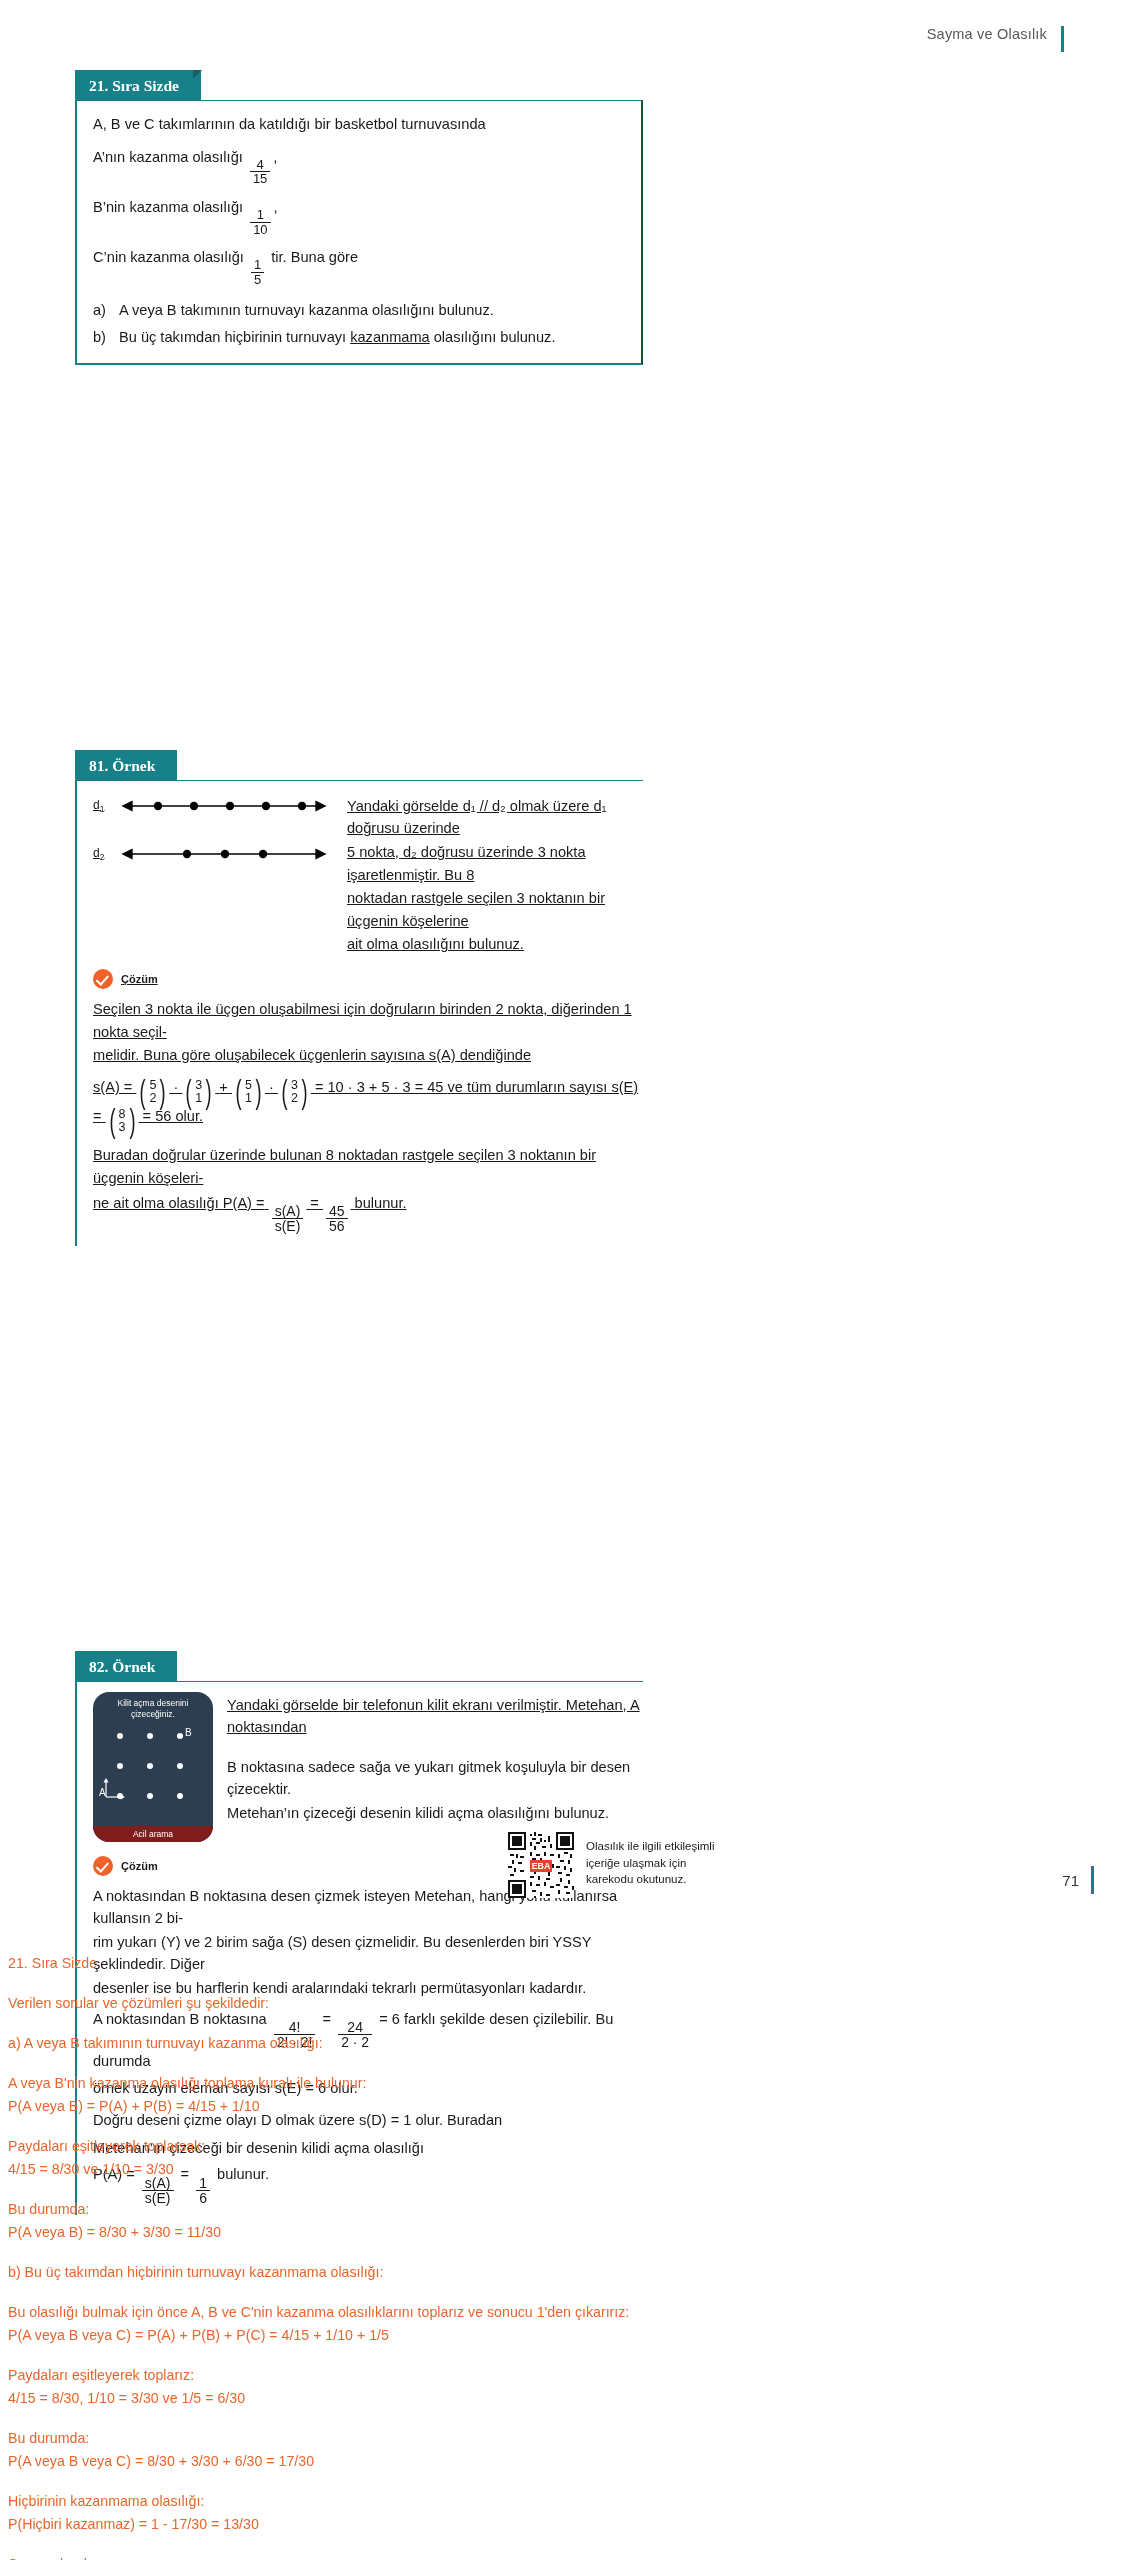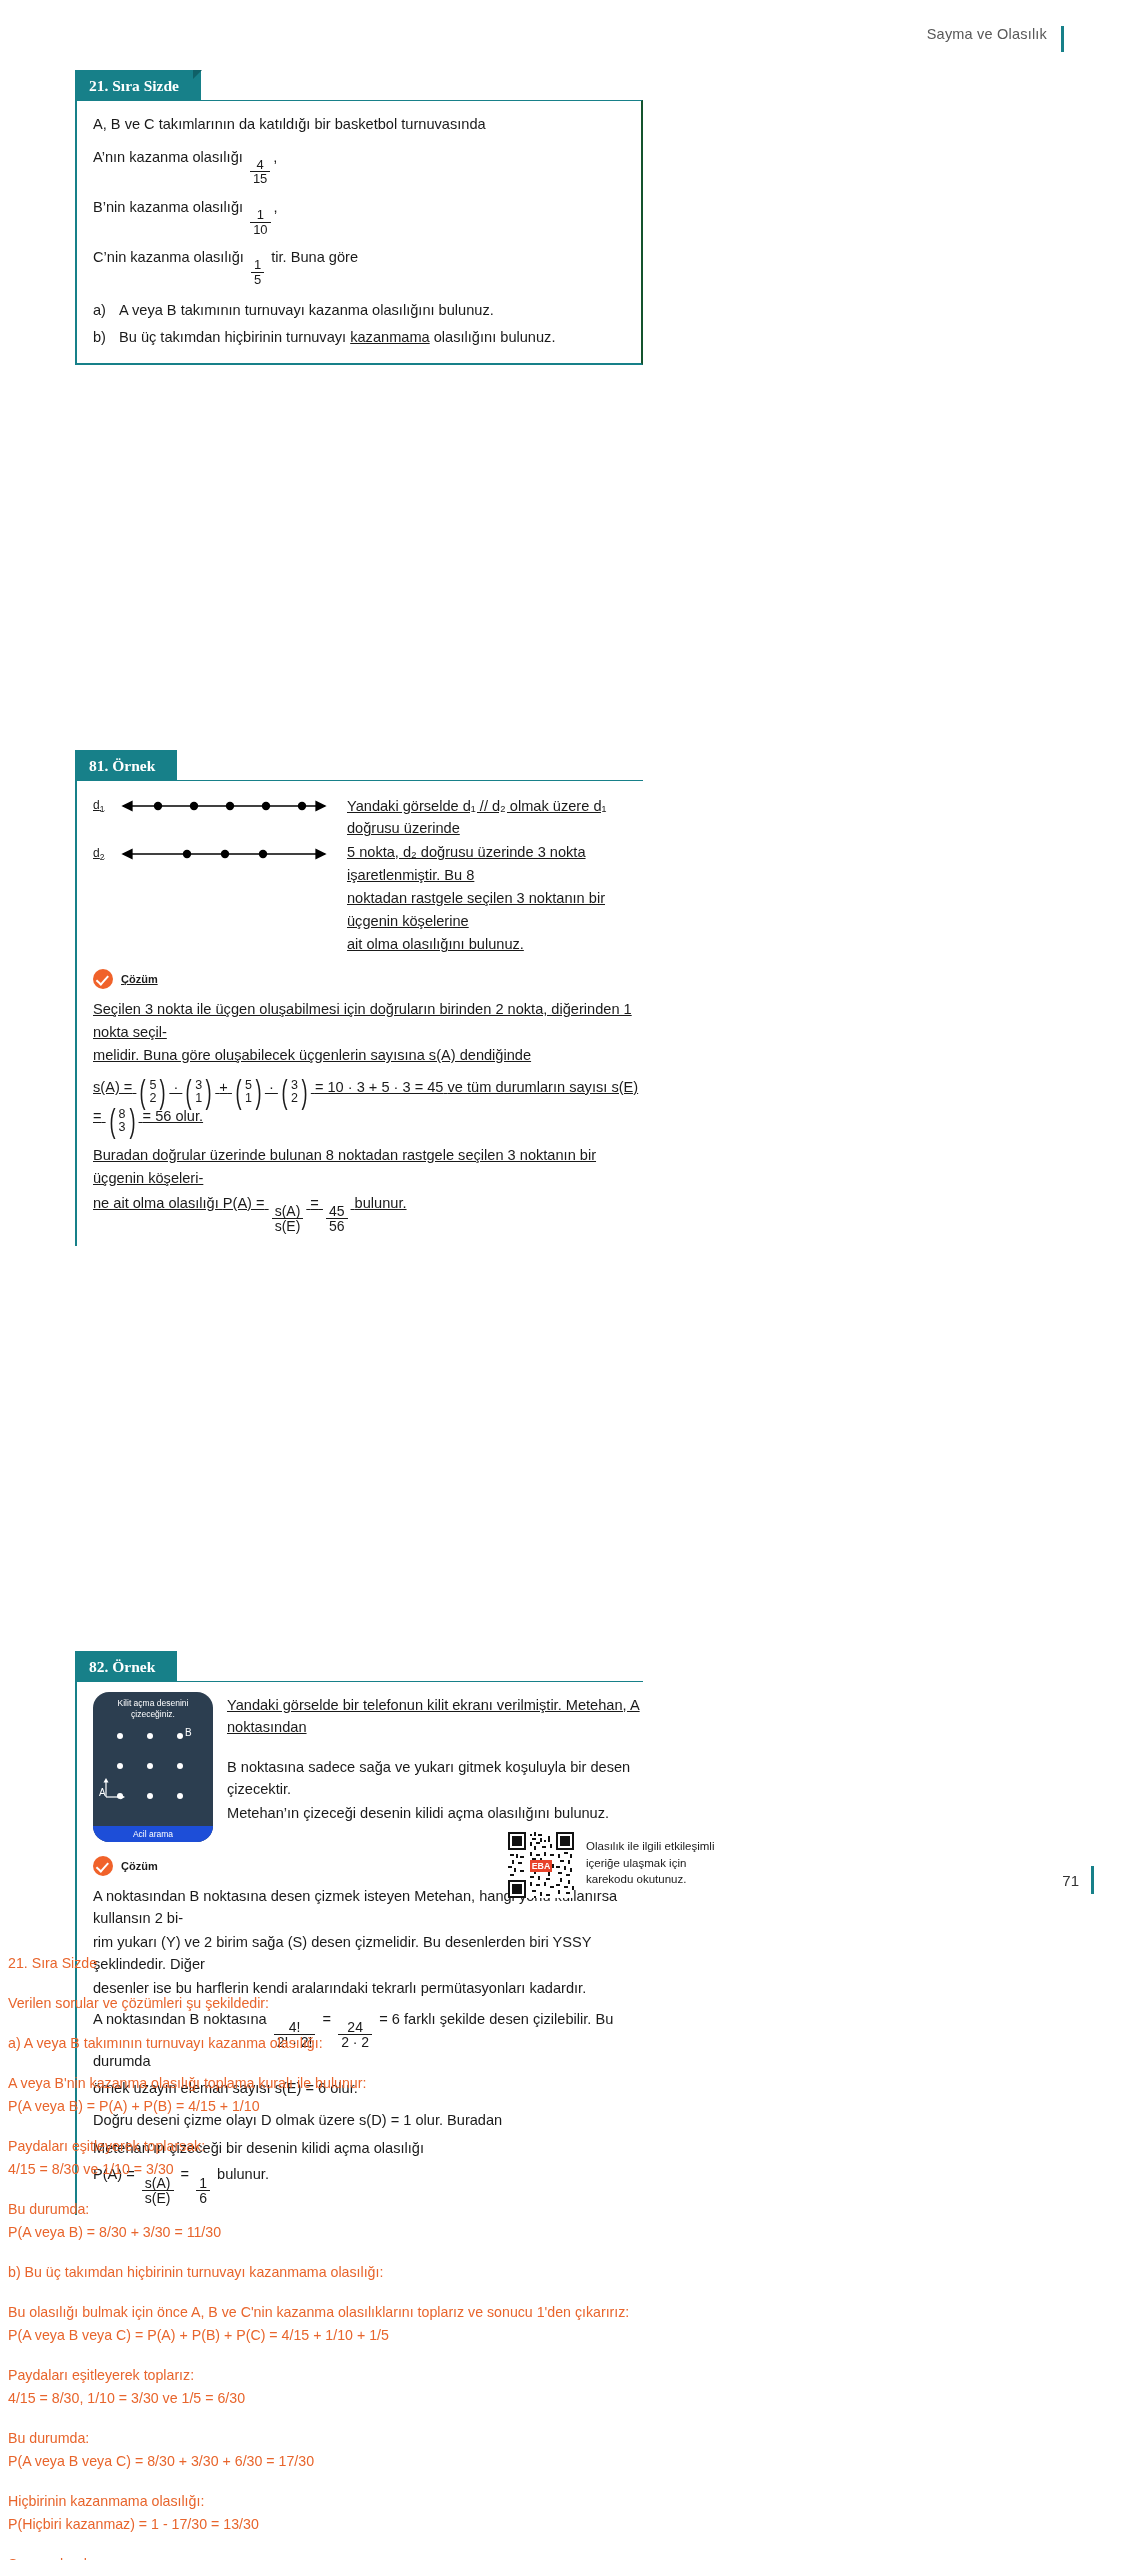--- a/index.html
+++ b/index.html
@@ -123,21 +123,21 @@
   .phone .ptitle{
     color:#fff;font-size:8.5px;text-align:center;padding:6px 4px 0 4px;line-height:1.35;
   }
   .dotgrid{ position:relative; height:86px; margin-top:4px; }
   .dotgrid .d{
     position:absolute;width:6px;height:6px;border-radius:50%;background:#fff;
   }
   .dotgrid .lb{ position:absolute;color:#fff;font-size:10px; }
   .phone .acil{
     position:absolute;bottom:0;left:0;right:0;
-    background:#1d4ed8;color:#fff;font-size:8.5px;text-align:center;padding:3px 0;
+    background:#7f1d1d;color:#fff;font-size:8.5px;text-align:center;padding:3px 0;
   }
 
   
   .qrblock{ position:absolute; left:508px; top:1832px; display:flex; gap:12px; align-items:flex-start;}
   .qrimg{ width:66px;height:66px; position:relative; background:#fff;}
   .qrtext{ font-size:11.5px; line-height:1.45; color:#1a1a1a; padding-top:6px;}
   .pageno{
     position:absolute; right:54px; top:1866px;
     display:flex;align-items:center;gap:12px;
     font-size:15px;color:#333;

